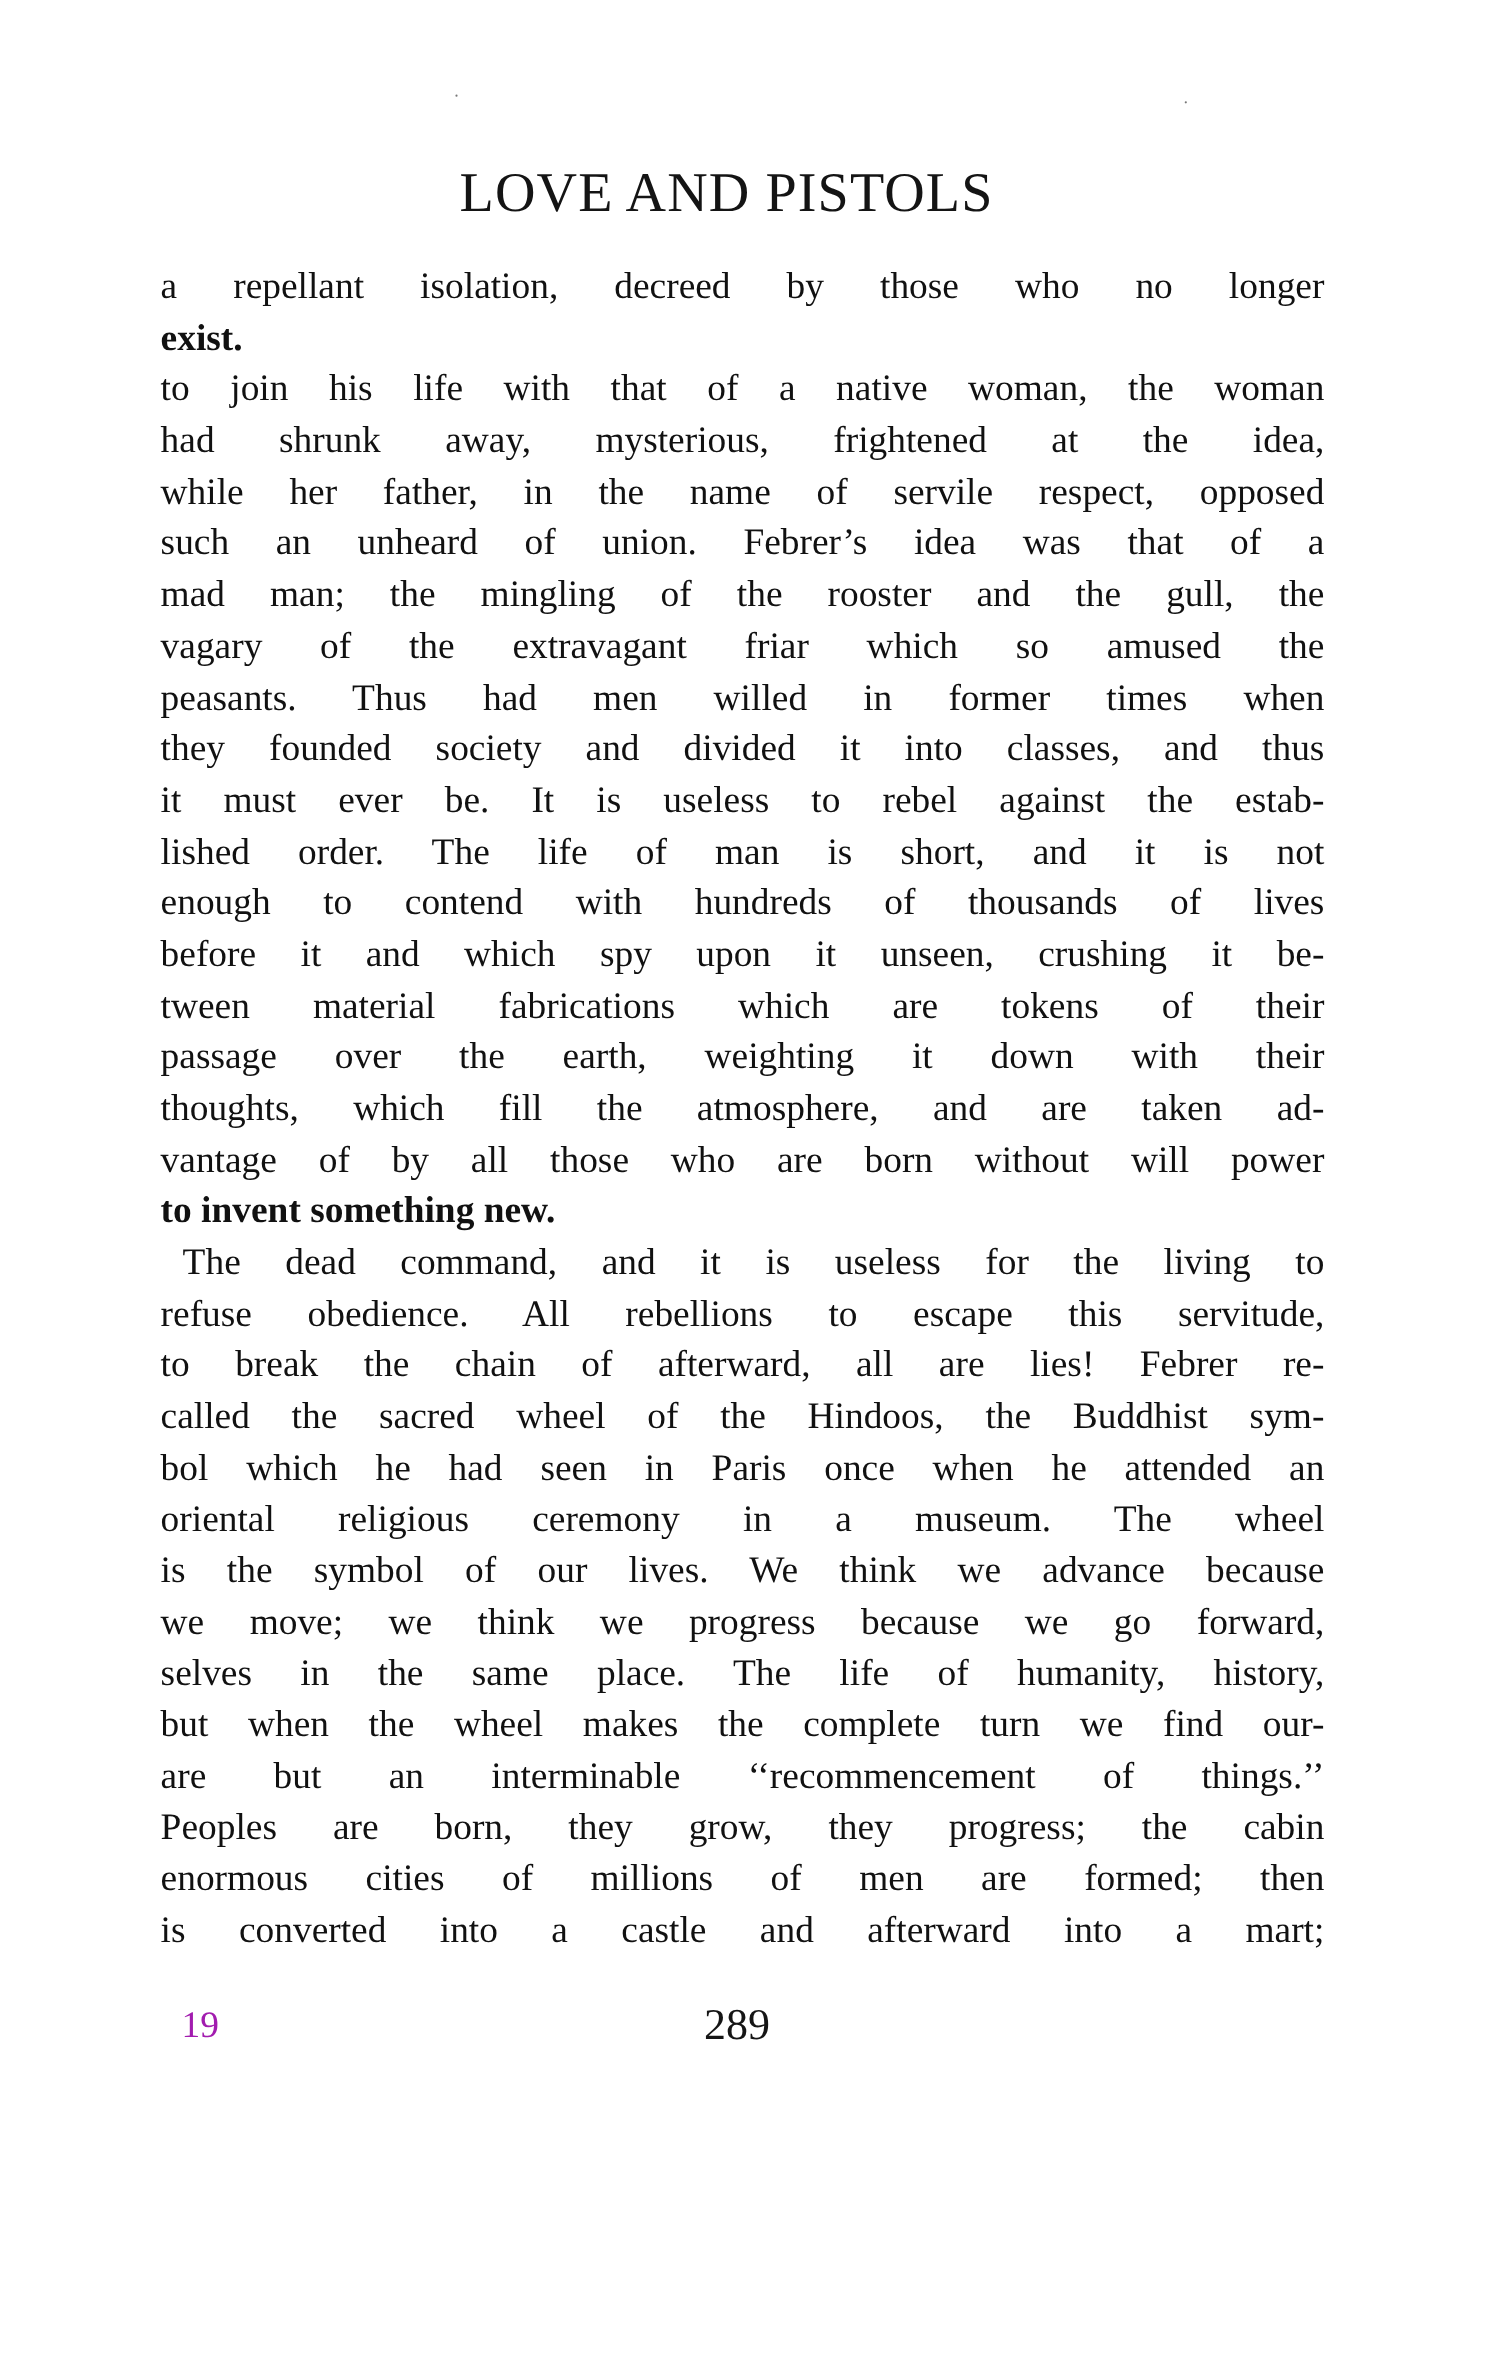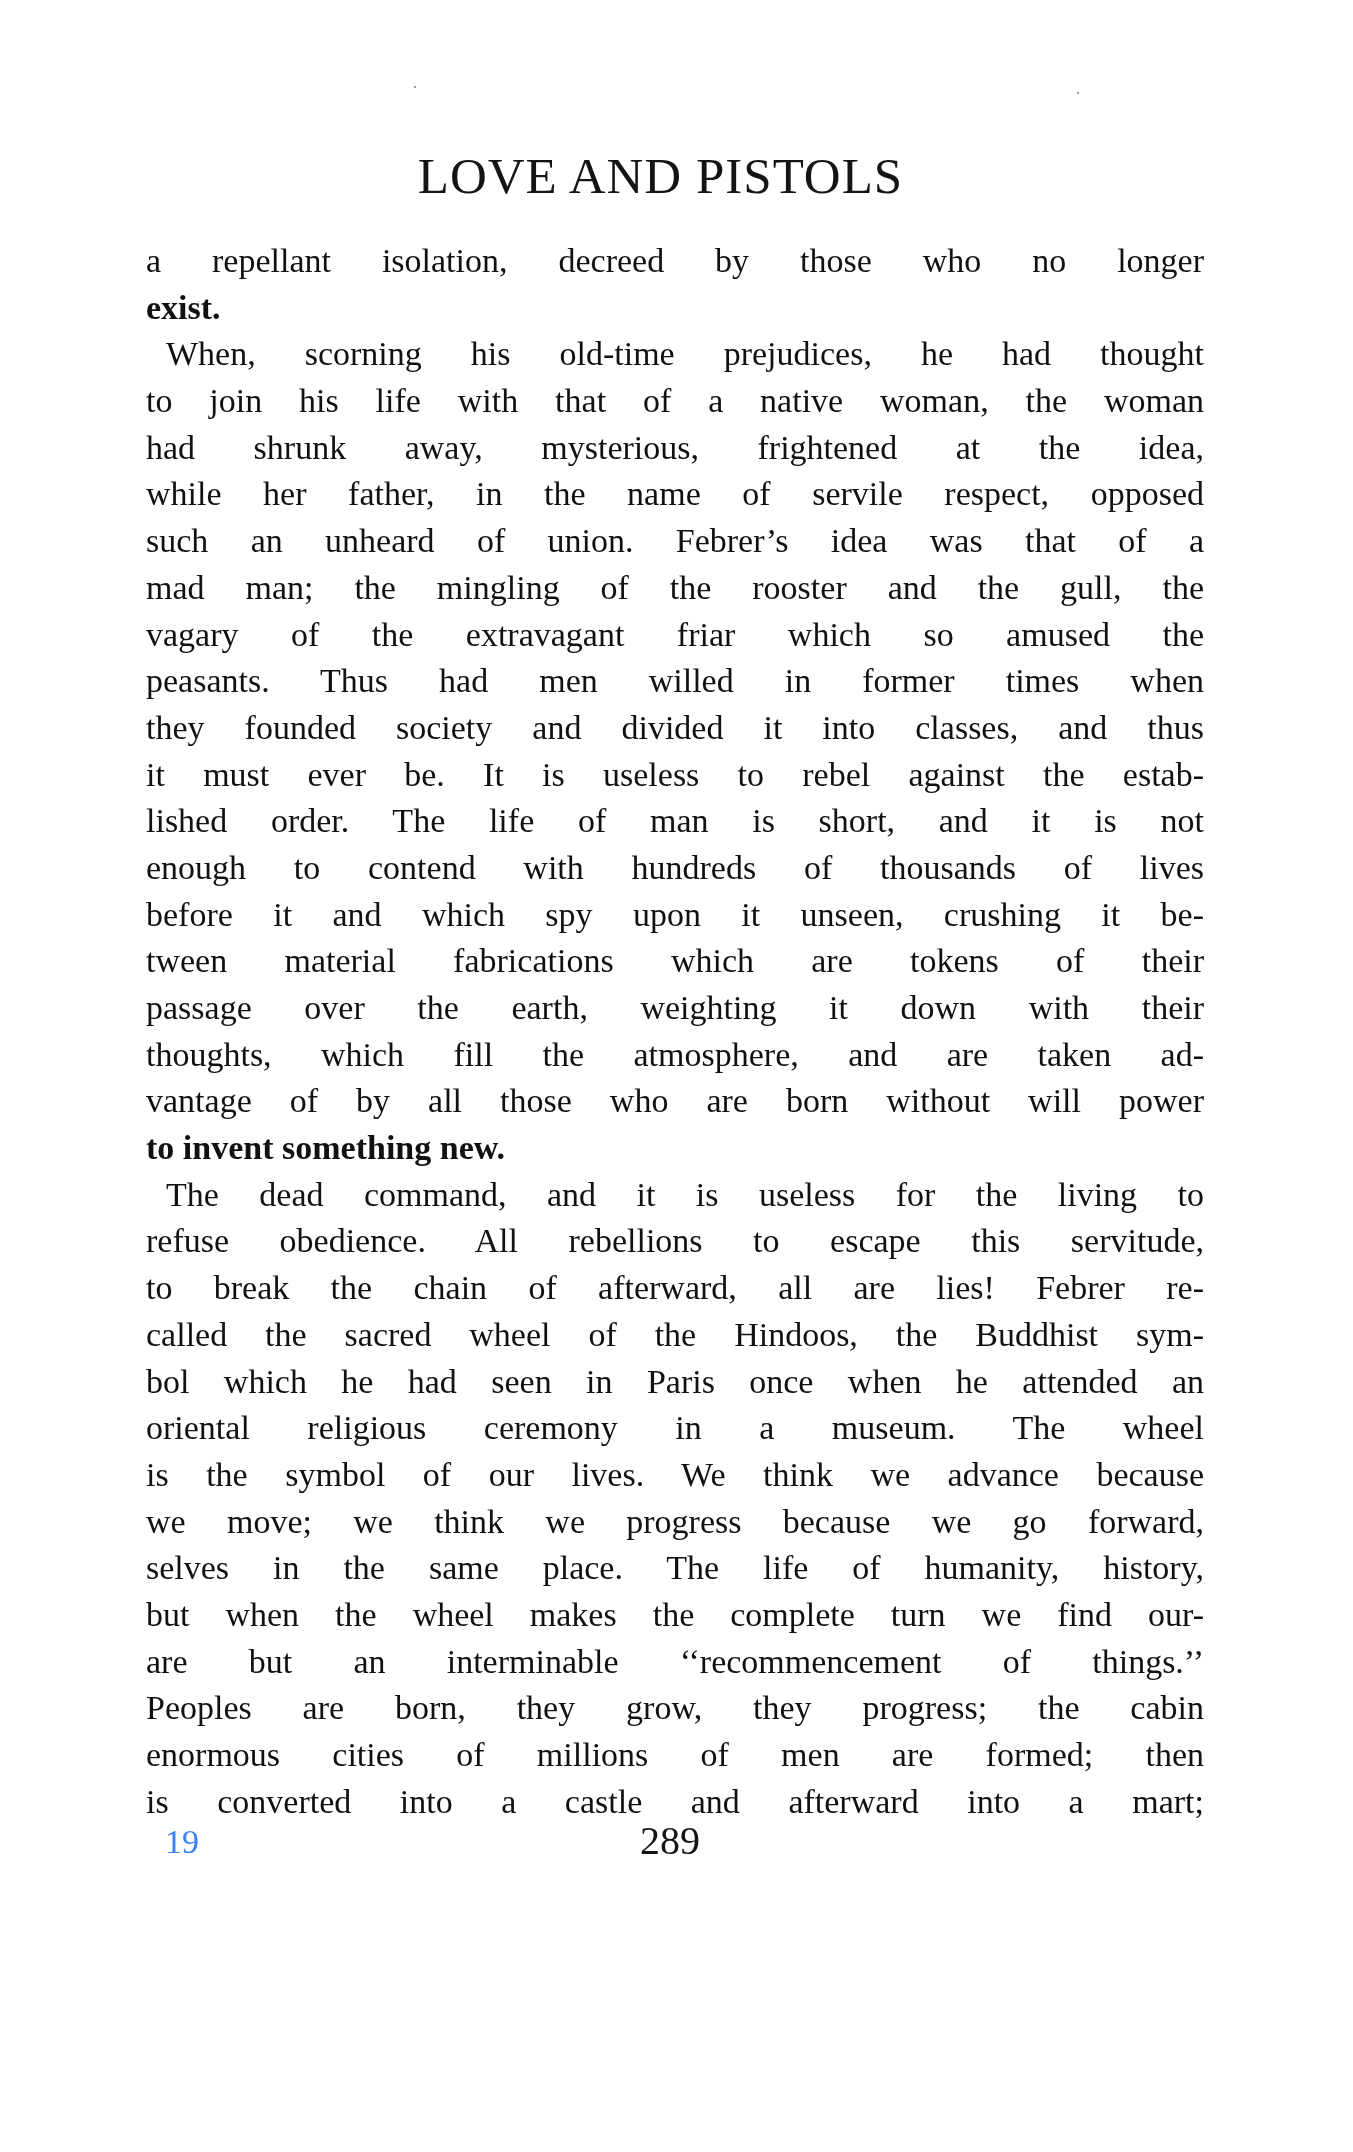--- a/index.html
+++ b/index.html
@@ -57,21 +57,21 @@
     }
     .line.indent {
       padding-left: 20px;
     }
     .footer-signature {
       position: absolute;
       left: 165px;
       top: 1822px;
       font-size: 34px;
       line-height: 40px;
-      color: #3b82f6;
+      color: #a21caf;
     }
     .folio {
       position: absolute;
       left: 640px;
       top: 1820px;
       font-size: 40px;
       line-height: 42px;
       font-weight: normal;
       color: #151515;
     }
@@ -89,21 +89,20 @@
 <div class="page">
 
   <span class="speck" style="left:414px; top:86px;"></span>
   <span class="speck" style="left:1077px; top:92px;"></span>
 
   <div class="running-head">LOVE AND PISTOLS</div>
 
   <div class="body-text" id="body-text">
       <span class="line">a repellant isolation, decreed by those who no longer</span>
       <span class="line end">exist.</span>
-      <span class="line indent">When, scorning his old-time prejudices, he had thought</span>
       <span class="line">to join his life with that of a native woman, the woman</span>
       <span class="line">had shrunk away, mysterious, frightened at the idea,</span>
       <span class="line">while her father, in the name of servile respect, opposed</span>
       <span class="line">such an unheard of union.  Febrer’s idea was that of a</span>
       <span class="line">mad man; the mingling of the rooster and the gull, the</span>
       <span class="line">vagary of the extravagant friar which so amused the</span>
       <span class="line">peasants.  Thus had men willed in former times when</span>
       <span class="line">they founded society and divided it into classes, and thus</span>
       <span class="line">it must ever be.  It is useless to rebel against the estab-</span>
       <span class="line">lished order.  The life of man is short, and it is not</span>

